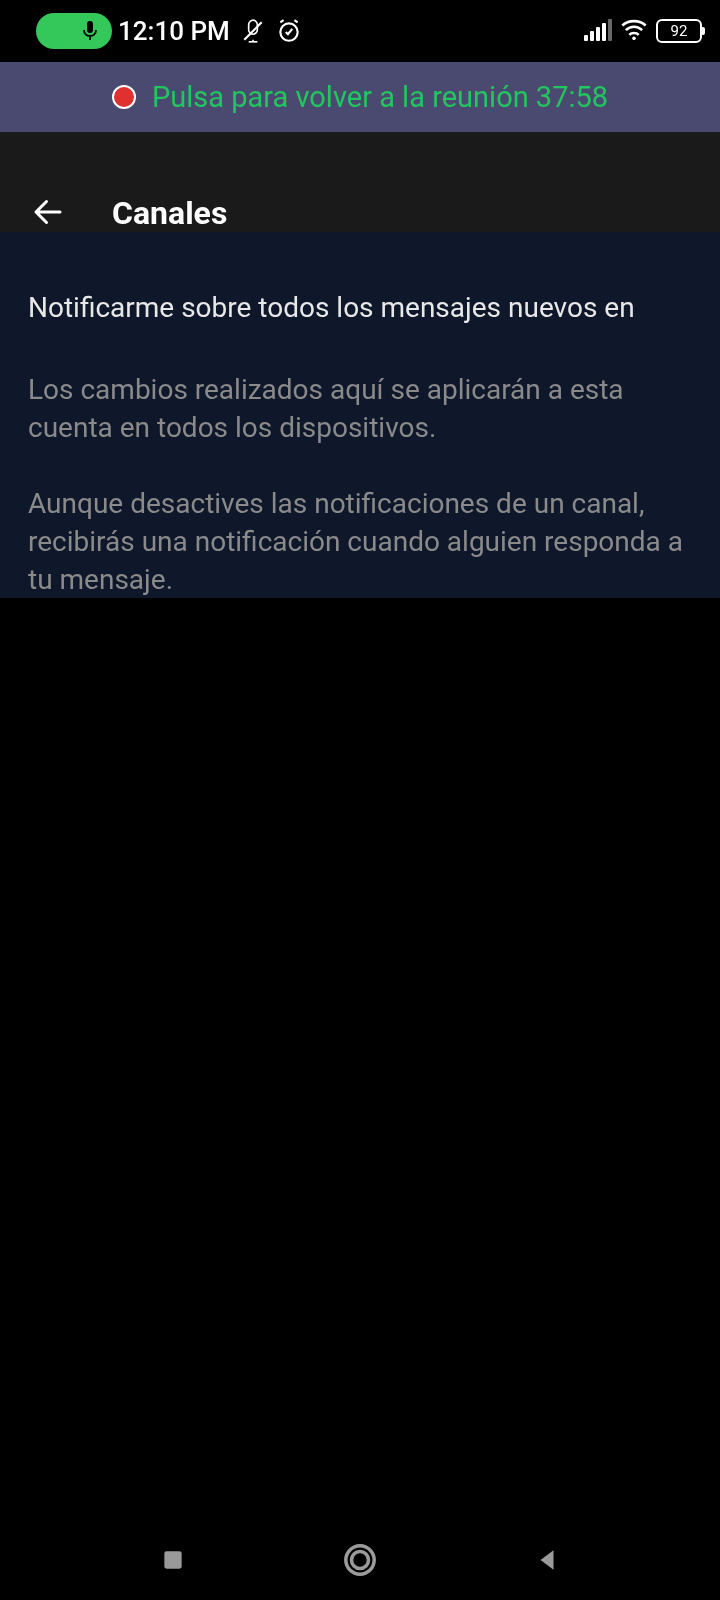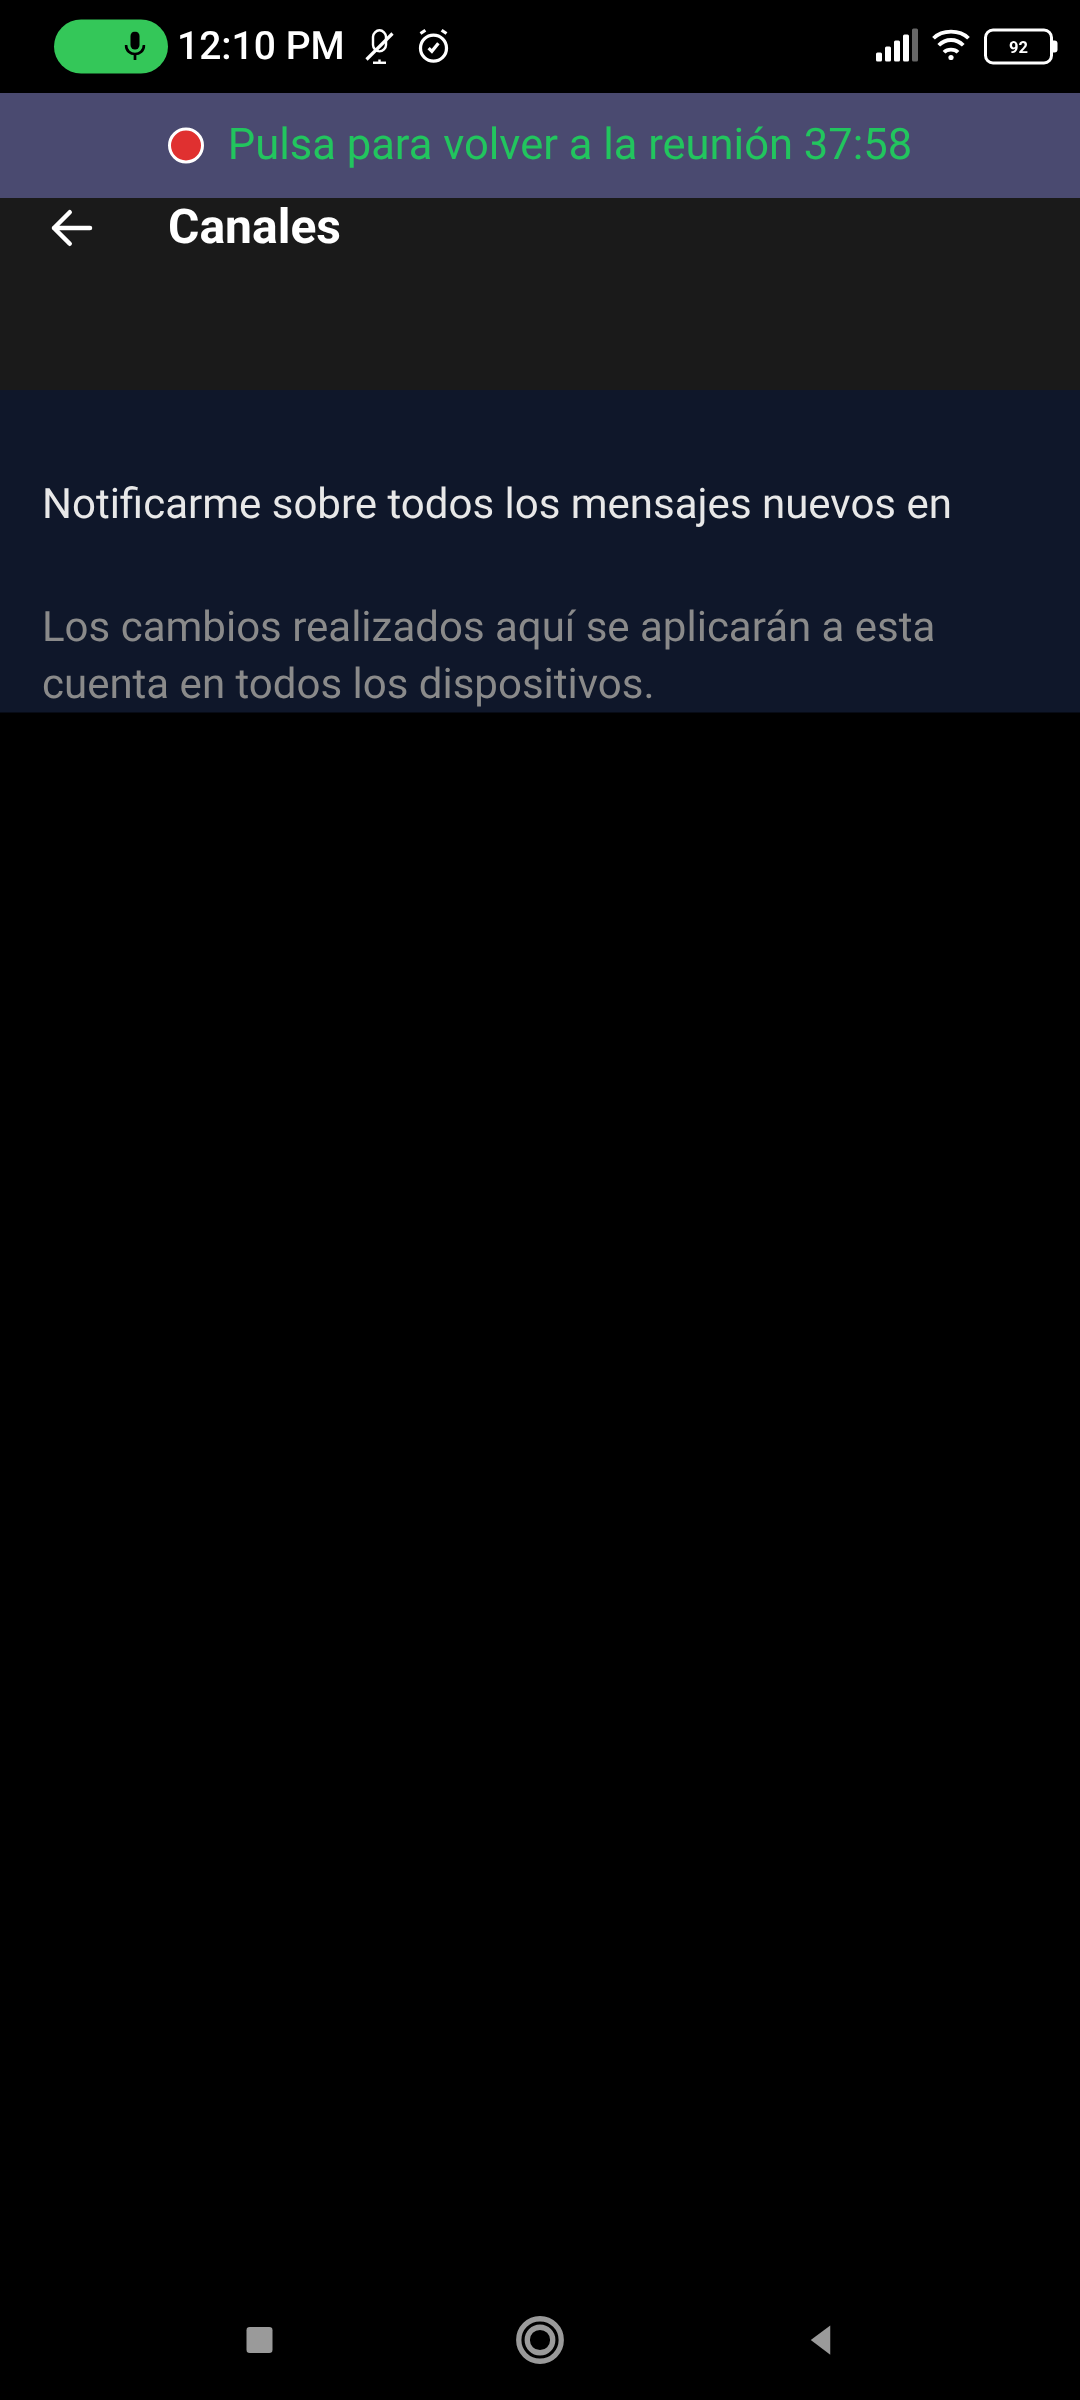--- a/index.html
+++ b/index.html
@@ -80,22 +80,22 @@
       background: #666;
     }
     .battery-box {
       width: 46px;
       height: 24px;
       border: 2px solid #ffffff;
       border-radius: 6px;
       display: flex;
       align-items: center;
       justify-content: center;
-      font-size: 11px;
-      font-weight: 700;
+      font-size: 15px;
+      font-weight: 400;
       position: relative;
     }
     .battery-box::after {
       content: '';
       position: absolute;
       right: -5px;
       top: 6px;
       width: 3px;
       height: 8px;
       background: #ffffff;
@@ -118,24 +118,24 @@
       background: #e03030;
       border: 2px solid #ffffff;
     }
     .meeting-text {
       font-size: 29px;
       color: #22c55e;
     }
     
     
     .header {
-      height: 128px;
+      height: 100px;
       background: #1a1a1a;
       display: flex;
-      align-items: flex-start;
+      align-items: flex-end;
       padding: 0 28px;
       gap: 44px;
     }
     .back-btn {
       width: 40px;
       height: 40px;
       display: flex;
       align-items: center;
       justify-content: center;
     }
@@ -254,20 +254,21 @@
       <path d="M20 12 L4 12 M4 12 L11 5 M4 12 L11 19" stroke="#ffffff" stroke-width="2" stroke-linecap="round" stroke-linejoin="round"></path>
     </svg>
   </div>
   <div class="header-title">Canales</div>
 </div>
 
 <div class="content">
   <div class="section-heading">Notificarme sobre todos los mensajes nuevos en</div>
   <div class="description-text">
     <p>Los cambios realizados aquí se aplicarán a esta cuenta en todos los dispositivos.</p>
+    <p>Aunque desactives las notificaciones de un canal, recibirás una notificación cuando alguien responda a tu mensaje.</p>
   </div>
 </div>
 
 <div class="nav-bar">
   <div class="nav-btn">
     <svg width="26" height="26" viewBox="0 0 24 24">
       <rect x="4" y="4" width="16" height="16" rx="2" fill="#9a9a9a"></rect>
     </svg>
   </div>
   <div class="nav-btn">

